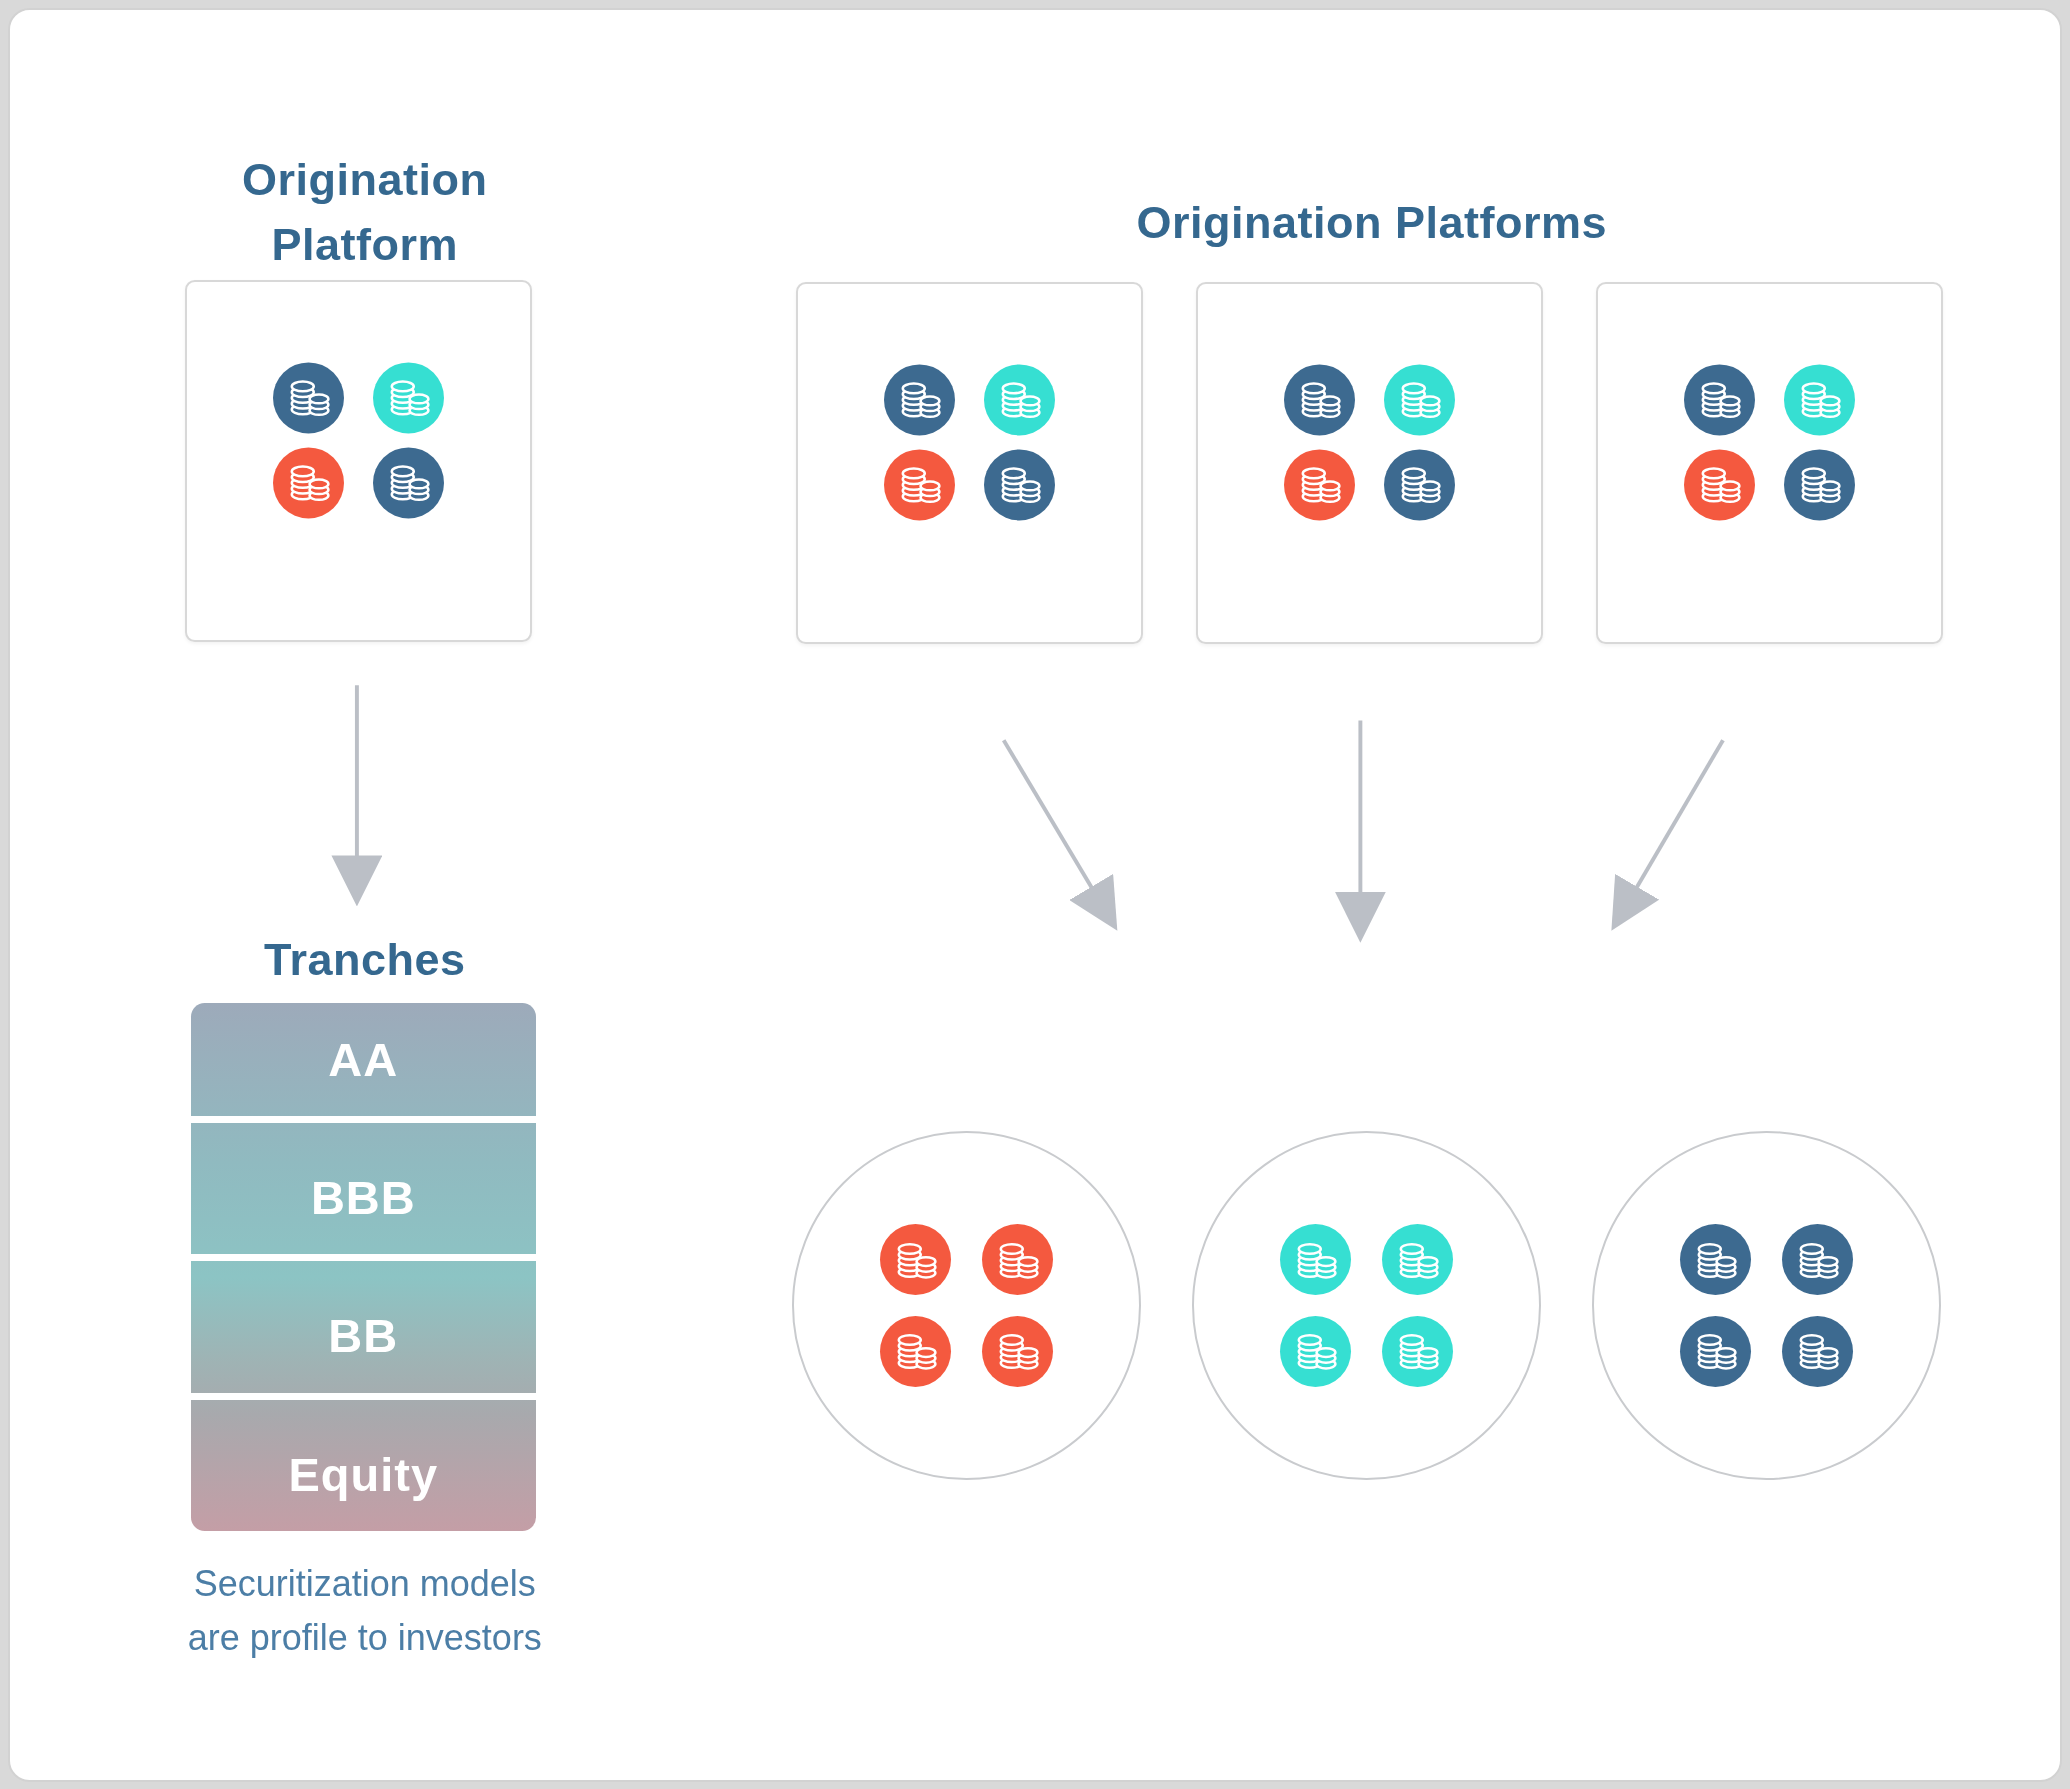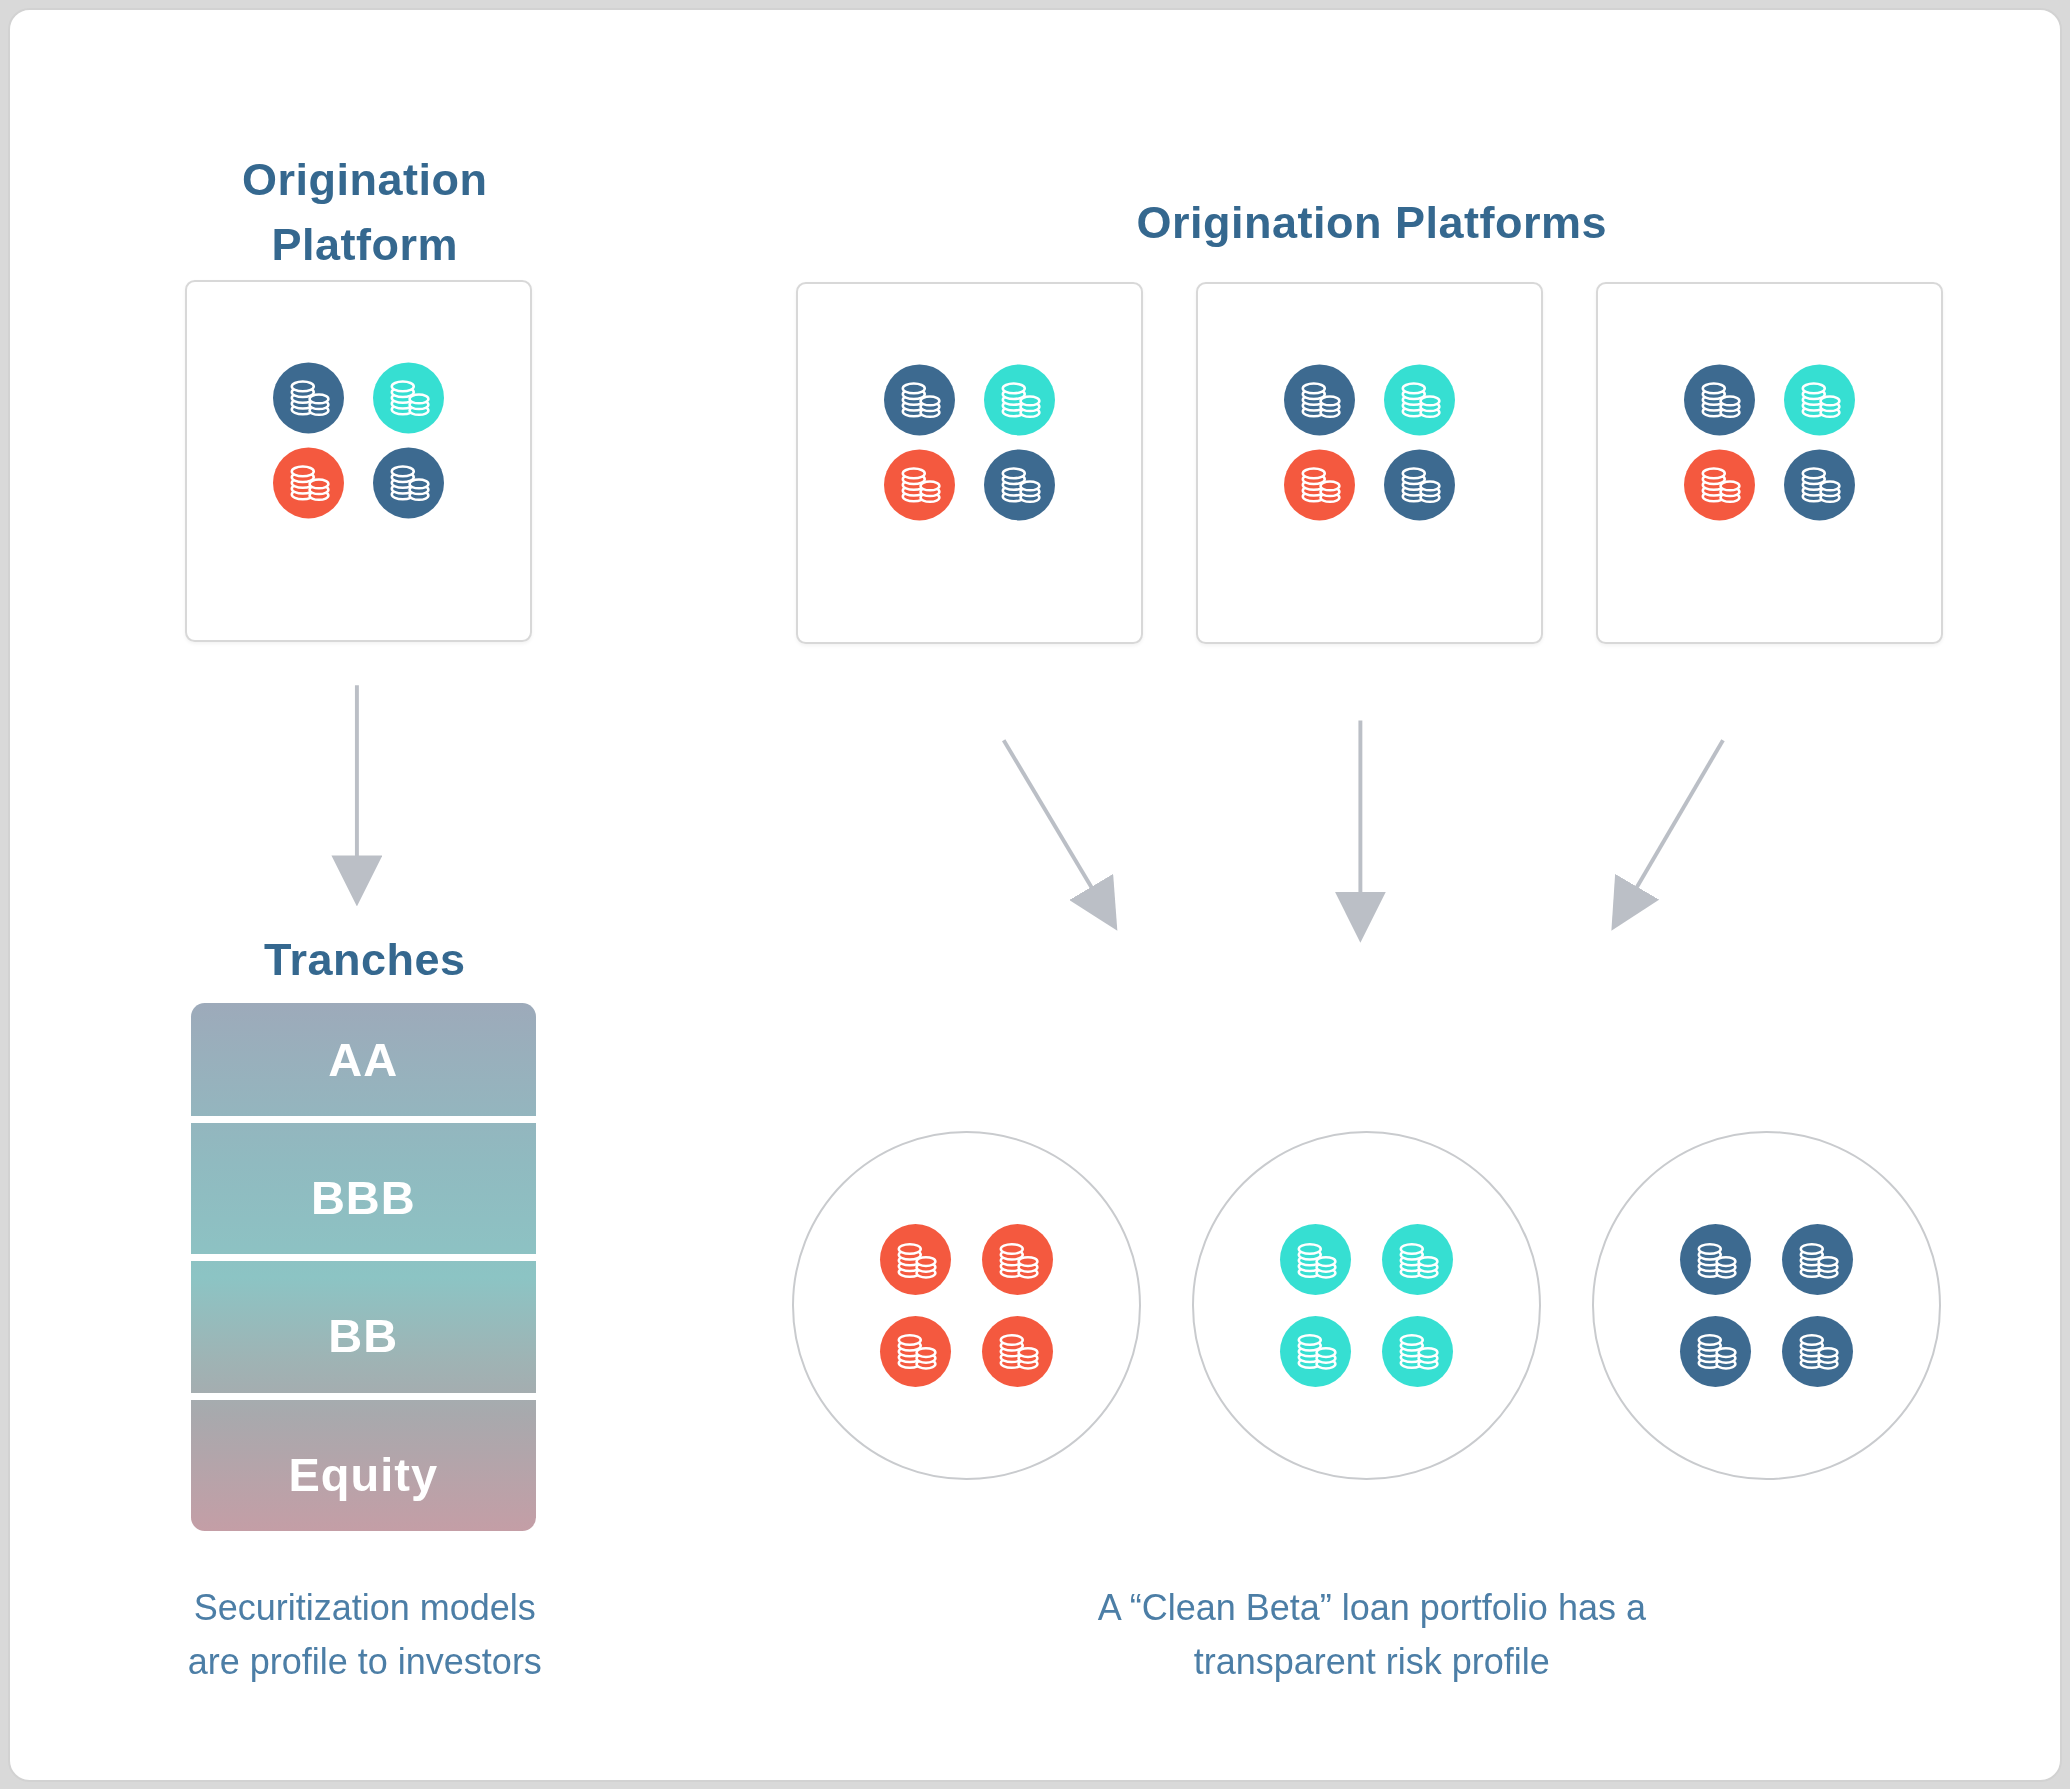--- a/index.html
+++ b/index.html
@@ -25,21 +25,20 @@
     text-align:center;
     letter-spacing:0.5px;
   }
   .caption {
     position:absolute;
     color: var(--caption-blue, #4C7EA6);
     font-weight:400;
     font-size:36px;
     line-height:1.5;
     text-align:center;
-    margin-top:24px;
   }
   .platform-box {
     position:absolute;
     width:343px; height:358px;
     background:#fff;
     border:2px solid var(--box-border, #D8D8D8);
     border-radius:9.8px;
     box-shadow:0 2px 3.9px rgba(0,0,0,0.05);
     display:flex; align-items:center; justify-content:center;
   }
@@ -533,24 +532,20 @@
       <ellipse cx="17" cy="11.5" rx="10.5" ry="4.6"></ellipse>
       <ellipse cx="32.5" cy="34.5" rx="9" ry="4.2"></ellipse>
       <ellipse cx="32.5" cy="29" rx="9" ry="4.2"></ellipse>
       <ellipse cx="32.5" cy="23.5" rx="9" ry="4.2"></ellipse>
     </g>
   </svg>
         </span>
       </div>
   </div>
 
-  <div class="caption" style="left:913px; top:1547px; width:898px;">
-    <div>A “Clean Beta” loan portfolio has a</div>
-    <div>transparent risk profile</div>
-  </div>
 
   <svg class="arrows-layer" width="2054" height="1774" viewBox="0 0 2096 1810">
     <defs>
       <marker id="ah" viewBox="0 0 10 10" refX="7" refY="5" markerWidth="13" markerHeight="13" orient="auto">
         <path d="M0,0 L10,5 L0,10 Z"></path>
       </marker>
     </defs>
     <line x1="354" y1="689" x2="354" y2="899" marker-end="url(#ah)"></line>
     <line x1="1014" y1="745" x2="1122" y2="926" marker-end="url(#ah)"></line>
     <line x1="1378" y1="725" x2="1378" y2="936" marker-end="url(#ah)"></line>

